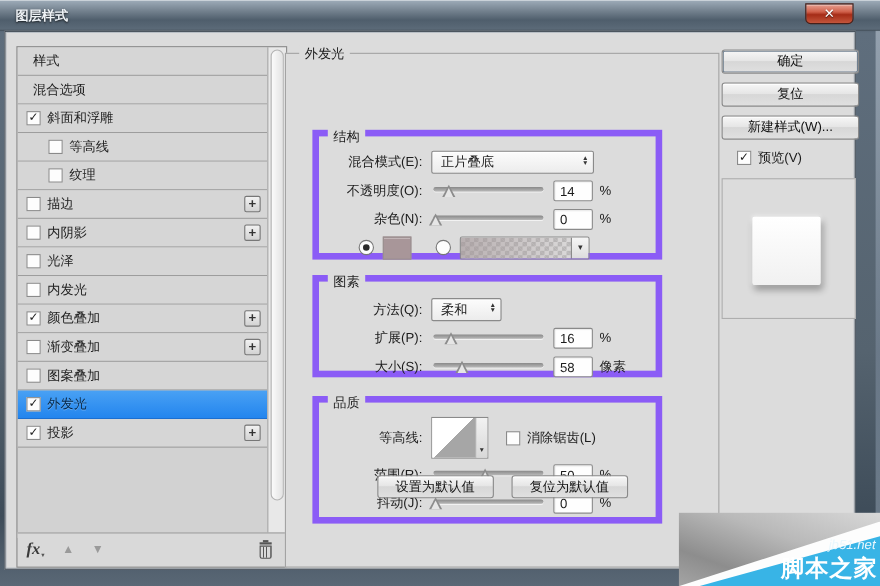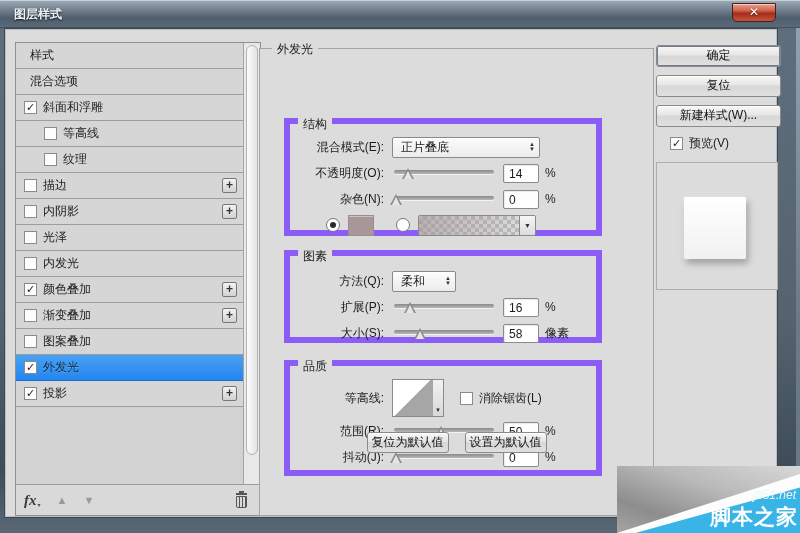--- a/index.html
+++ b/index.html
@@ -114,21 +114,21 @@
     background:#fff; cursor:pointer; }
   .contour-thumb { flex:1; background:linear-gradient(135deg,#ffffff 49.5%,#a6a6a6 50%); }
   .contour-arrow { width:11px; display:flex; align-items:flex-end; justify-content:center;
     border-left:1px solid #a5a5a5; background:linear-gradient(180deg,#f2f2f2,#d8d8d8);
     font-size:6px; color:#333; padding-bottom:3px; }
   .aa-check { margin-left:16px; }
   .aa-label { margin-left:6px; font-size:12px; }
   .panel-btns { position:absolute; left:0; right:0; top:383px; display:flex; justify-content:center; gap:16px; }
   .btn { height:21px; border:1px solid #8a8a8a; border-radius:3px; font-size:12px; color:#111;
     background:linear-gradient(180deg,#f7f7f7 0,#e6e6e6 45%,#d7d7d7 50%,#e0e0e0 100%);
-    box-shadow:inset 0 1px 0 #fff; text-align:center; line-height:19px; cursor:pointer; padding:0 4px; }
+    box-shadow:inset 0 1px 0 #fff; text-align:center; line-height:19px; cursor:pointer; padding:0 16px; }
 
   
   .rightcol { position:absolute; left:651px; top:16px; width:125px; }
   .rc-btn { display:block; width:125px; height:22px; margin-bottom:8px; }
   .rc-btn.focused { box-shadow:inset 0 0 0 1px #6f7f8f, inset 0 1px 0 #fff; }
   .preview-row { display:flex; align-items:center; margin:4px 0 10px 14px; }
   .preview-label { margin-left:6px; font-size:12px; }
   .thumb-box { width:122px; height:128px; border:1px solid #aeaeae; background:#dcdcdc; position:relative; }
   .thumb-square { position:absolute; left:27px; top:34px; width:62px; height:62px; border-radius:2px;
     background:linear-gradient(180deg,#ffffff,#f1f1f1);
@@ -338,22 +338,22 @@
           <span class="slider">
             <span class="track"></span>
             <span class="thumb" style="left: 2%;"></span>
           </span>
           <span class="valbox">0</span>
           <span class="unit">%</span>
         </div>
       </div>
 
       <div class="panel-btns">
+        <span class="btn">设置为默认值</span>
         <span class="btn">复位为默认值</span>
-        <span class="btn">设置为默认值</span>
       </div>
     </div>
 
     <div class="rightcol">
       <span class="btn rc-btn focused">确定</span>
       <span class="btn rc-btn">复位</span>
       <span class="btn rc-btn">新建样式(W)...</span>
       <span class="preview-row">
         <span class="cb" id="preview-cb">✓</span>
         <span class="preview-label">预览(V)</span>

